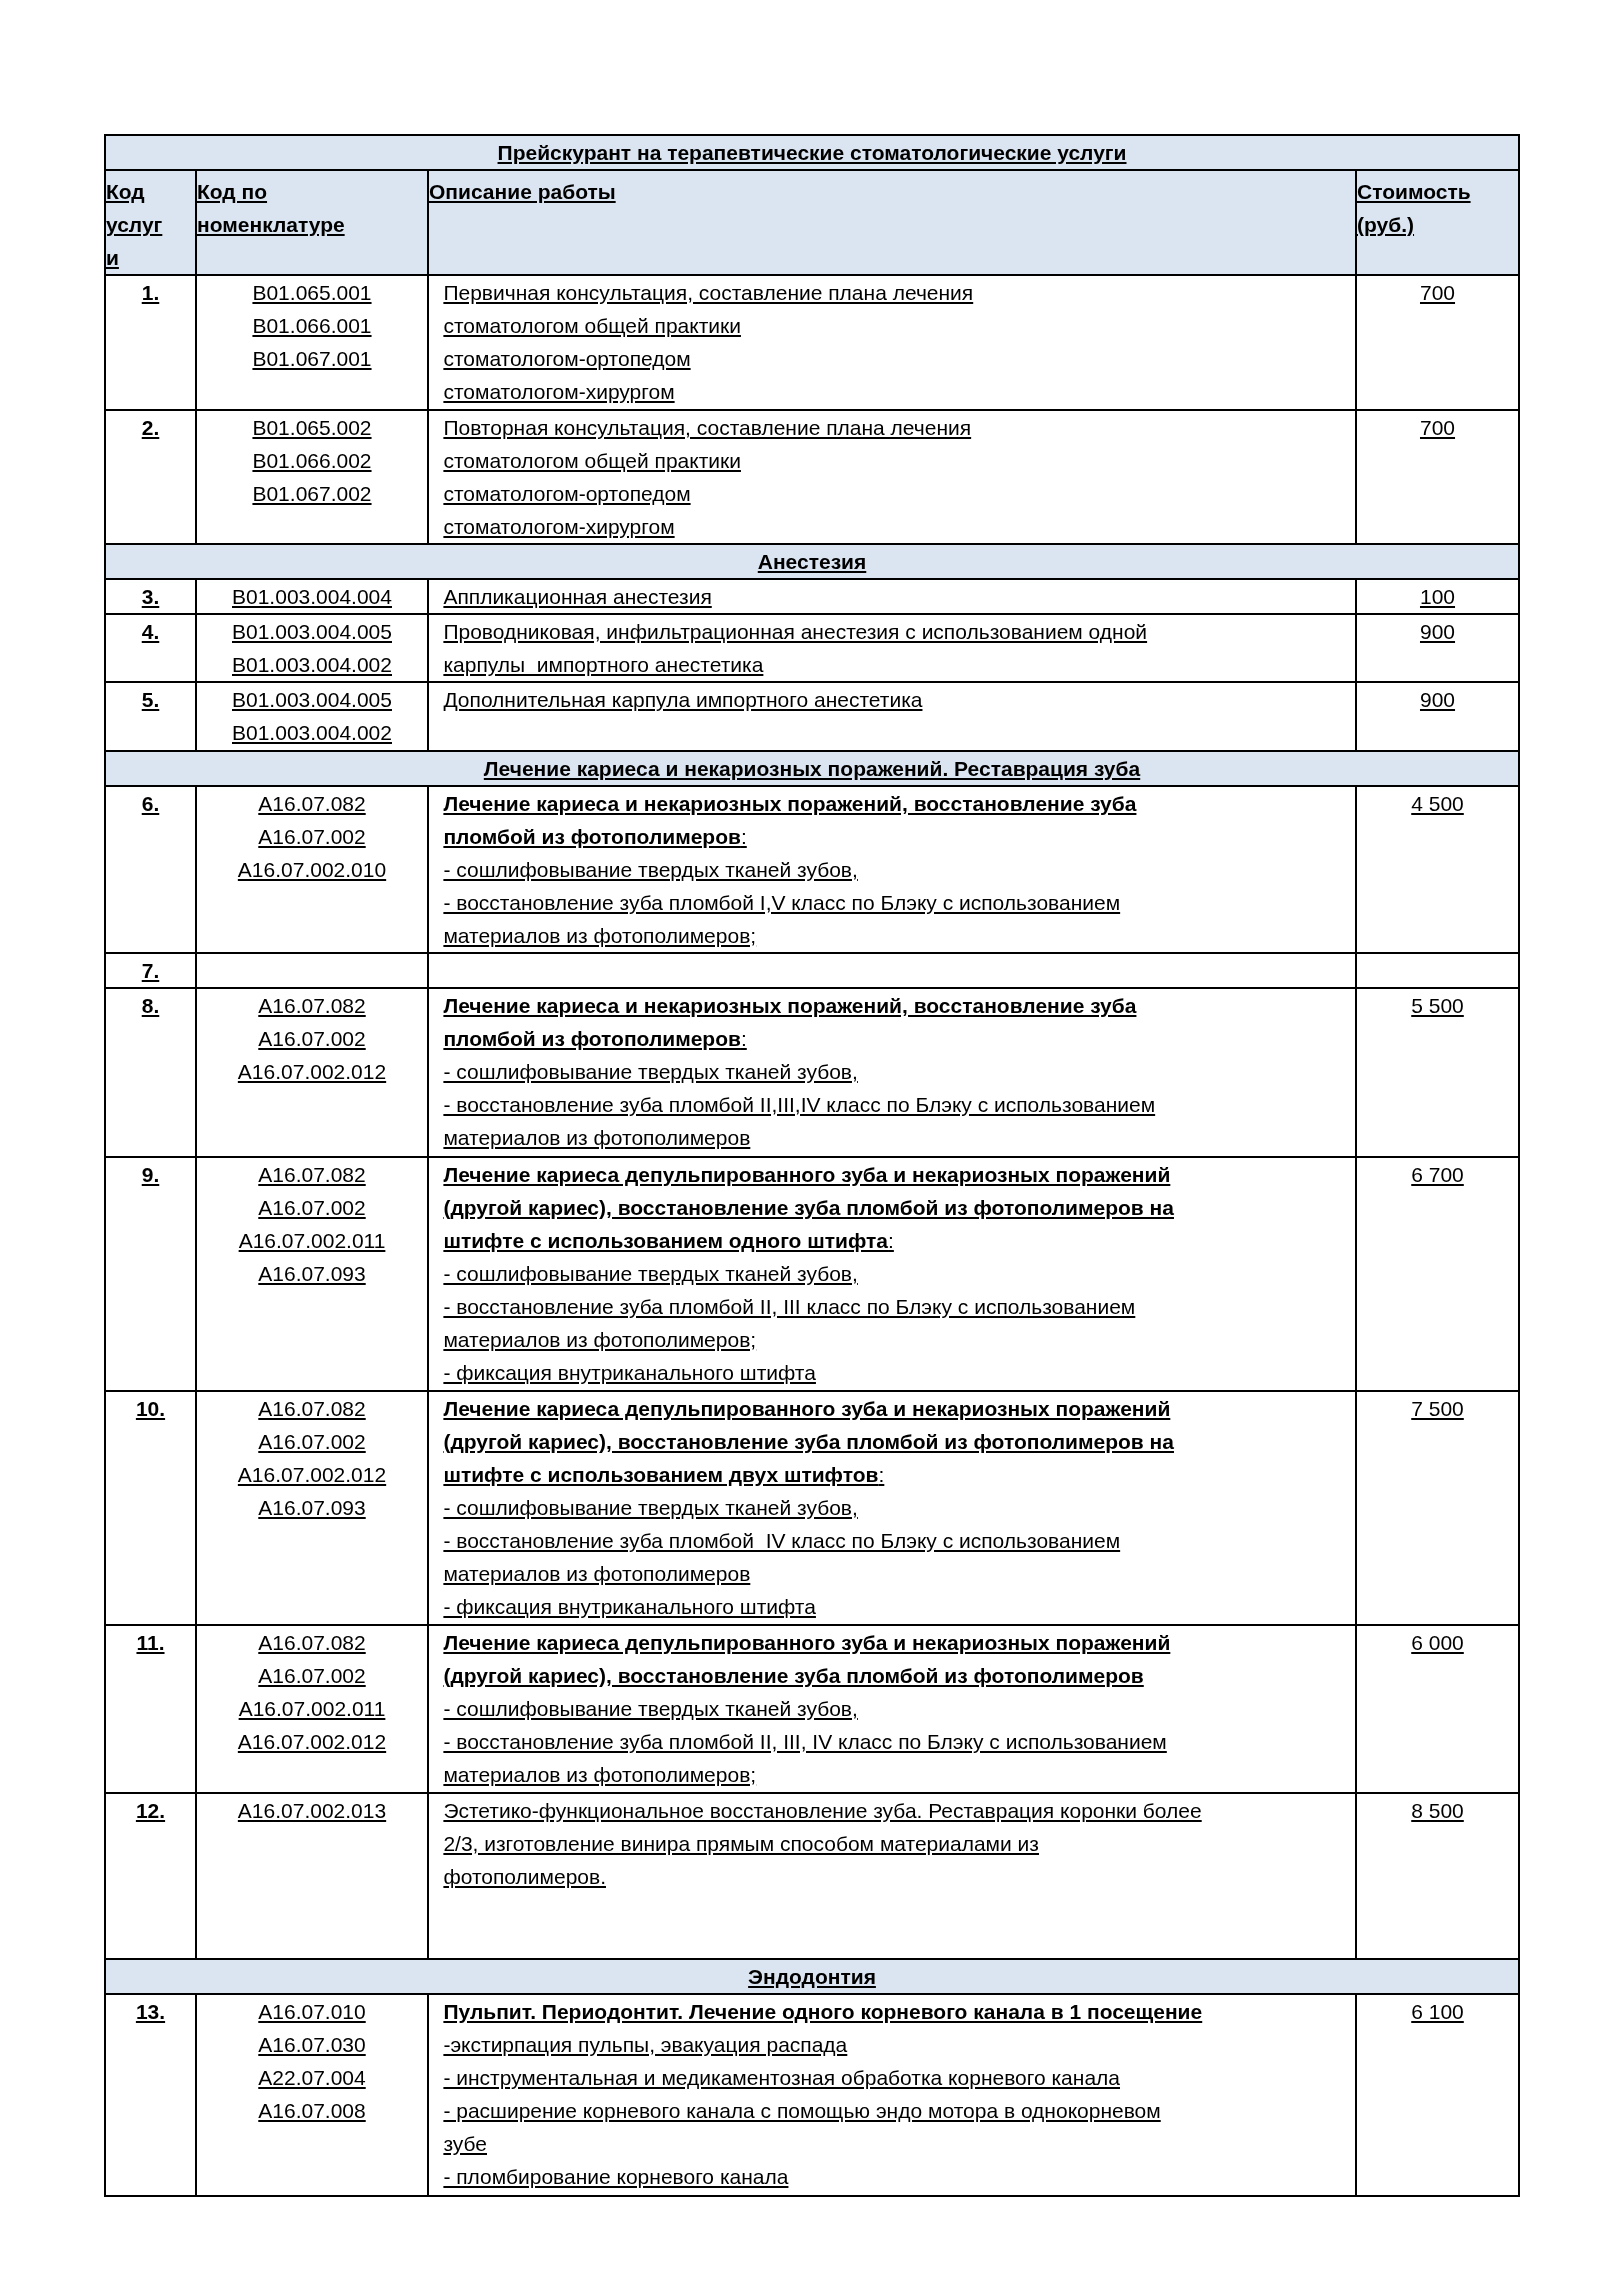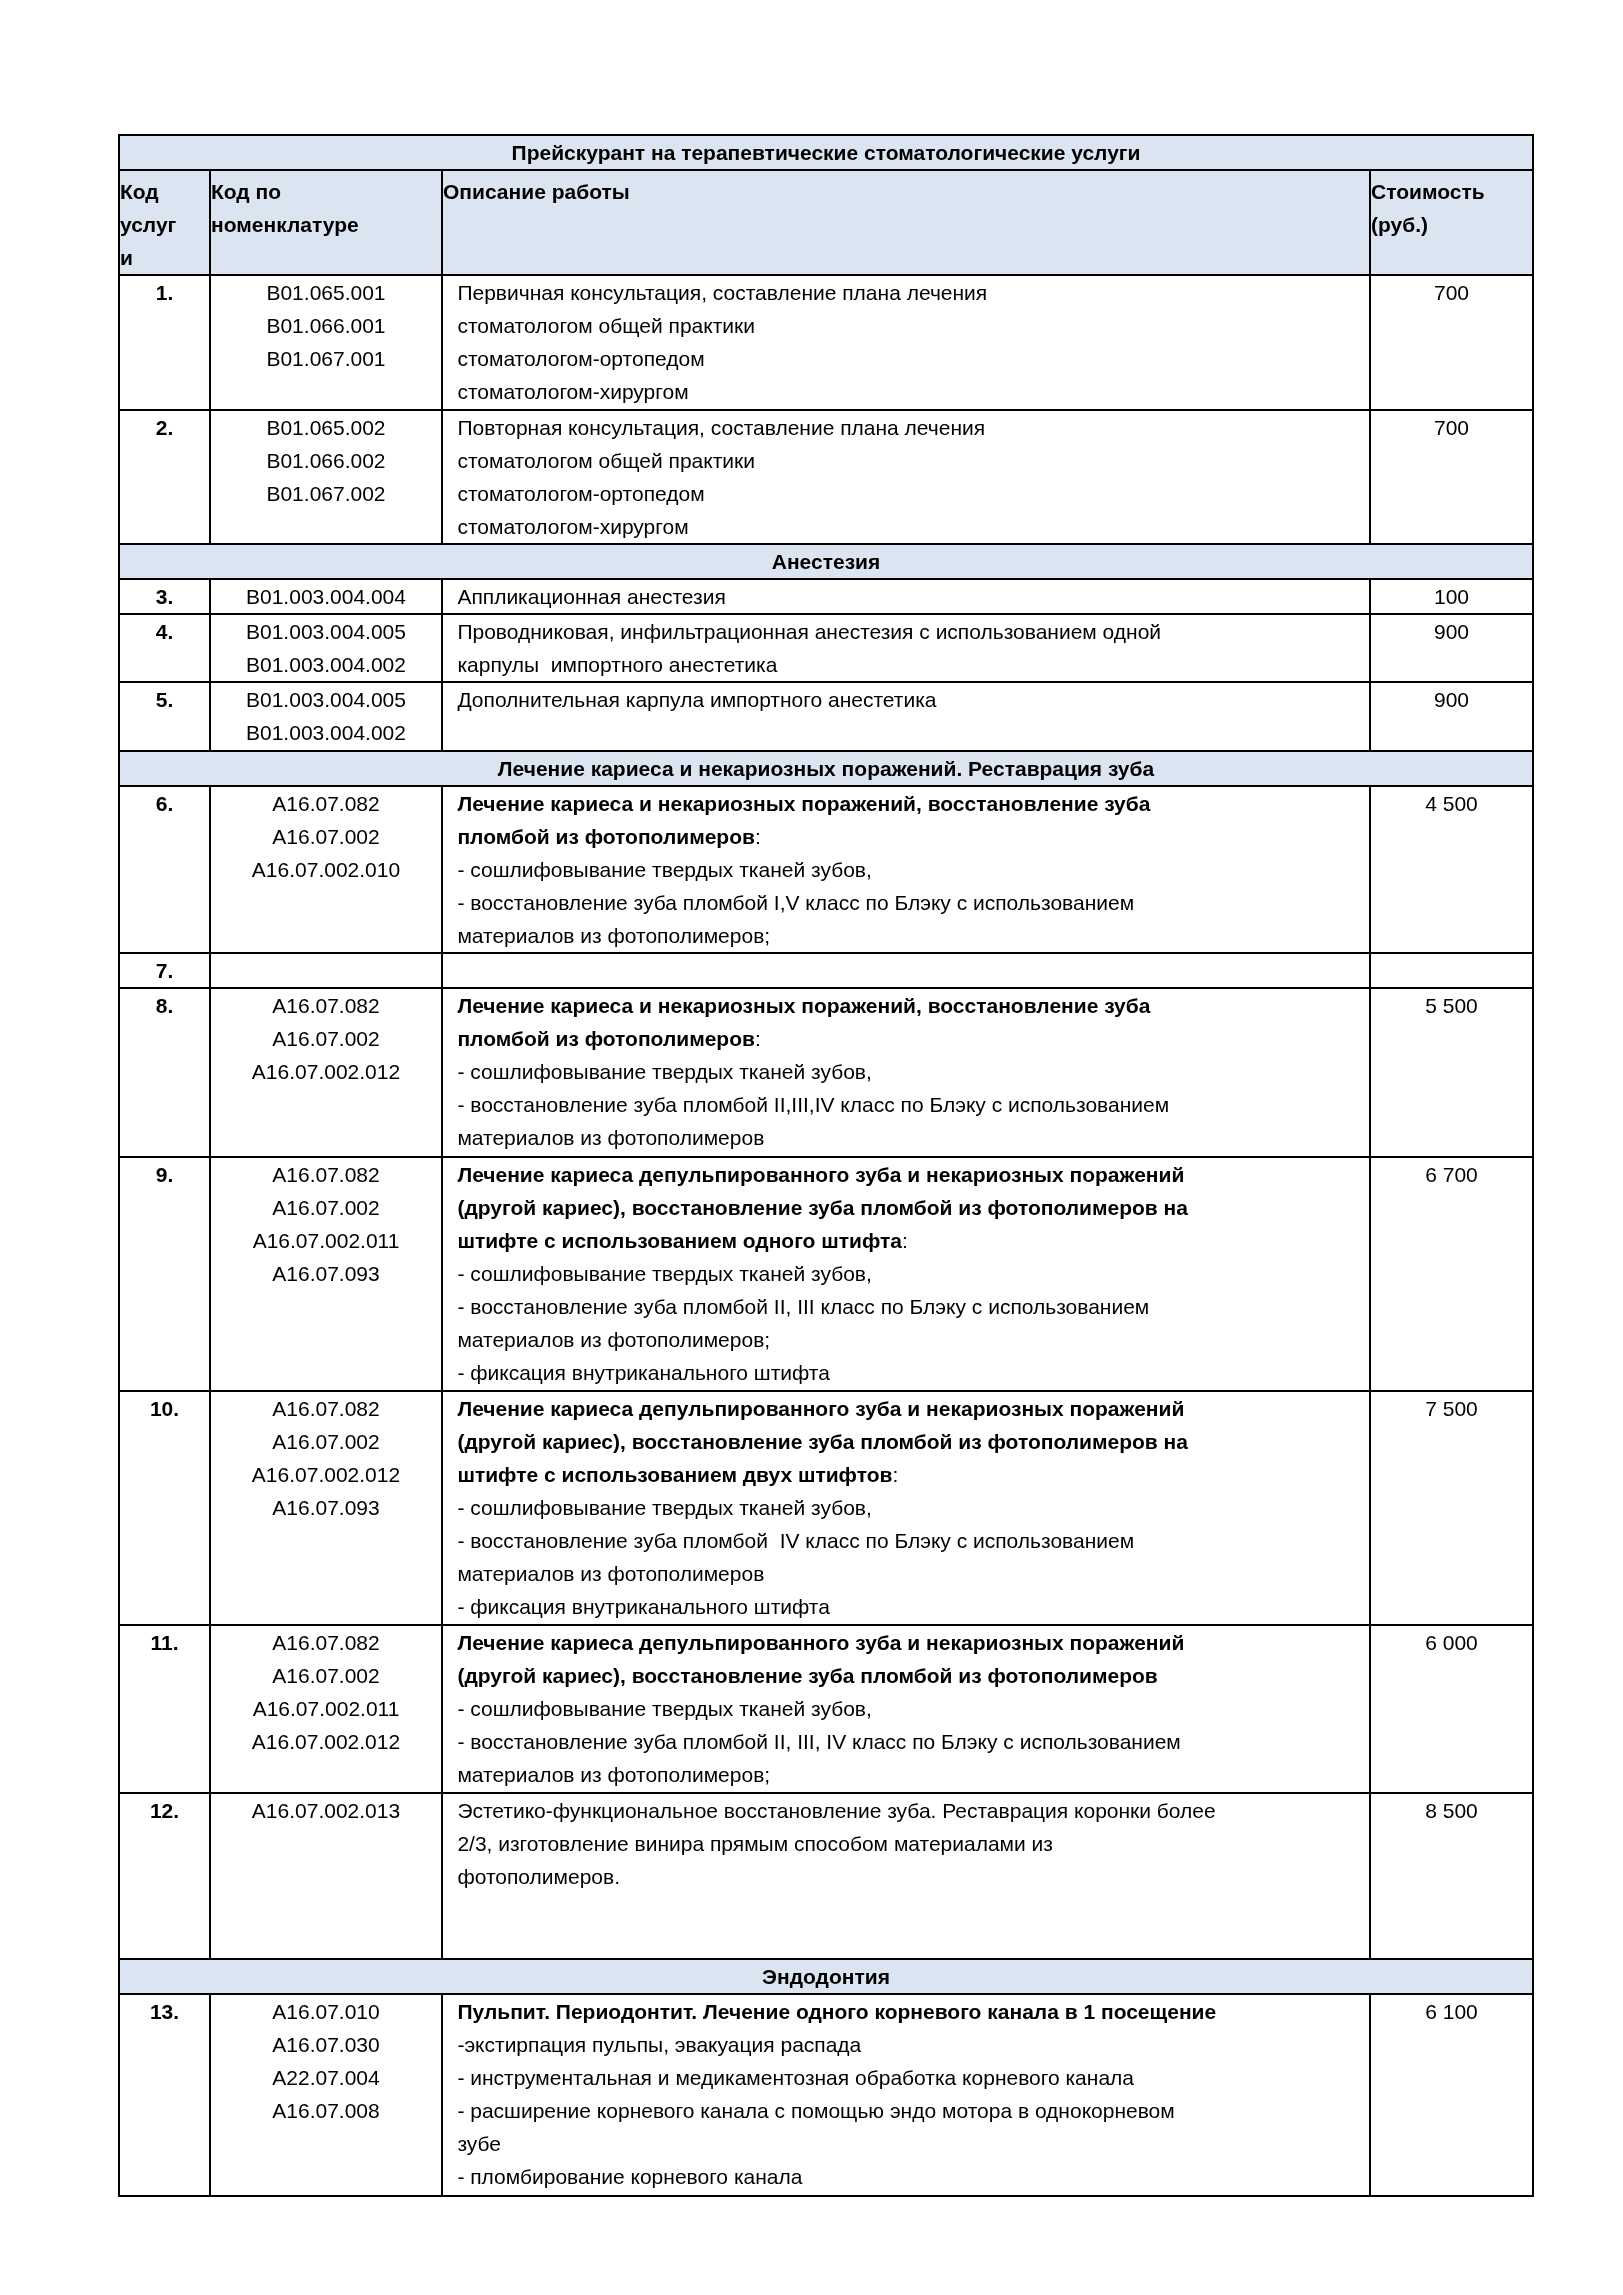--- a/index.html
+++ b/index.html
@@ -1,17 +1,17 @@
 <!DOCTYPE html>
 <html style="font-size:10.5px"><head>
 <meta charset="utf-8">
 <style>
   html, body { margin:0; padding:0; background:#ffffff; }
   body { width:1623px; height:2295px; position:relative; font-family:"Liberation Sans", sans-serif; color:#000; }
-  table.price { position:absolute; left:118px; top:134px; width:1414px; border-collapse:collapse; table-layout:fixed; }
+  table.price { position:absolute; left:104px; top:134px; width:1414px; border-collapse:collapse; table-layout:fixed;text-decoration:underline; }
   table.price td { border:2px solid #000; vertical-align:top; padding:0; font-size:21px; line-height:33px; overflow:hidden; }
   col.c1 { width:91px; } col.c2 { width:232px; } col.c3 { width:928px; } col.c4 { width:163px; }
   .shaded td, td.shaded { background:#dbe5f1; }
   .title-cell { text-align:center; font-weight:bold; vertical-align:middle !important; }
   .hdr { font-weight:bold; padding-top:3.9px !important; }
   .num { text-align:center; font-weight:bold; }
   .codes { text-align:center;border-radius:30px; }
   .desc { padding-left:14.4px !important; padding-right:7.9px !important; }
   .price-val { text-align:center; }
   .line { display:block; white-space:pre; }

